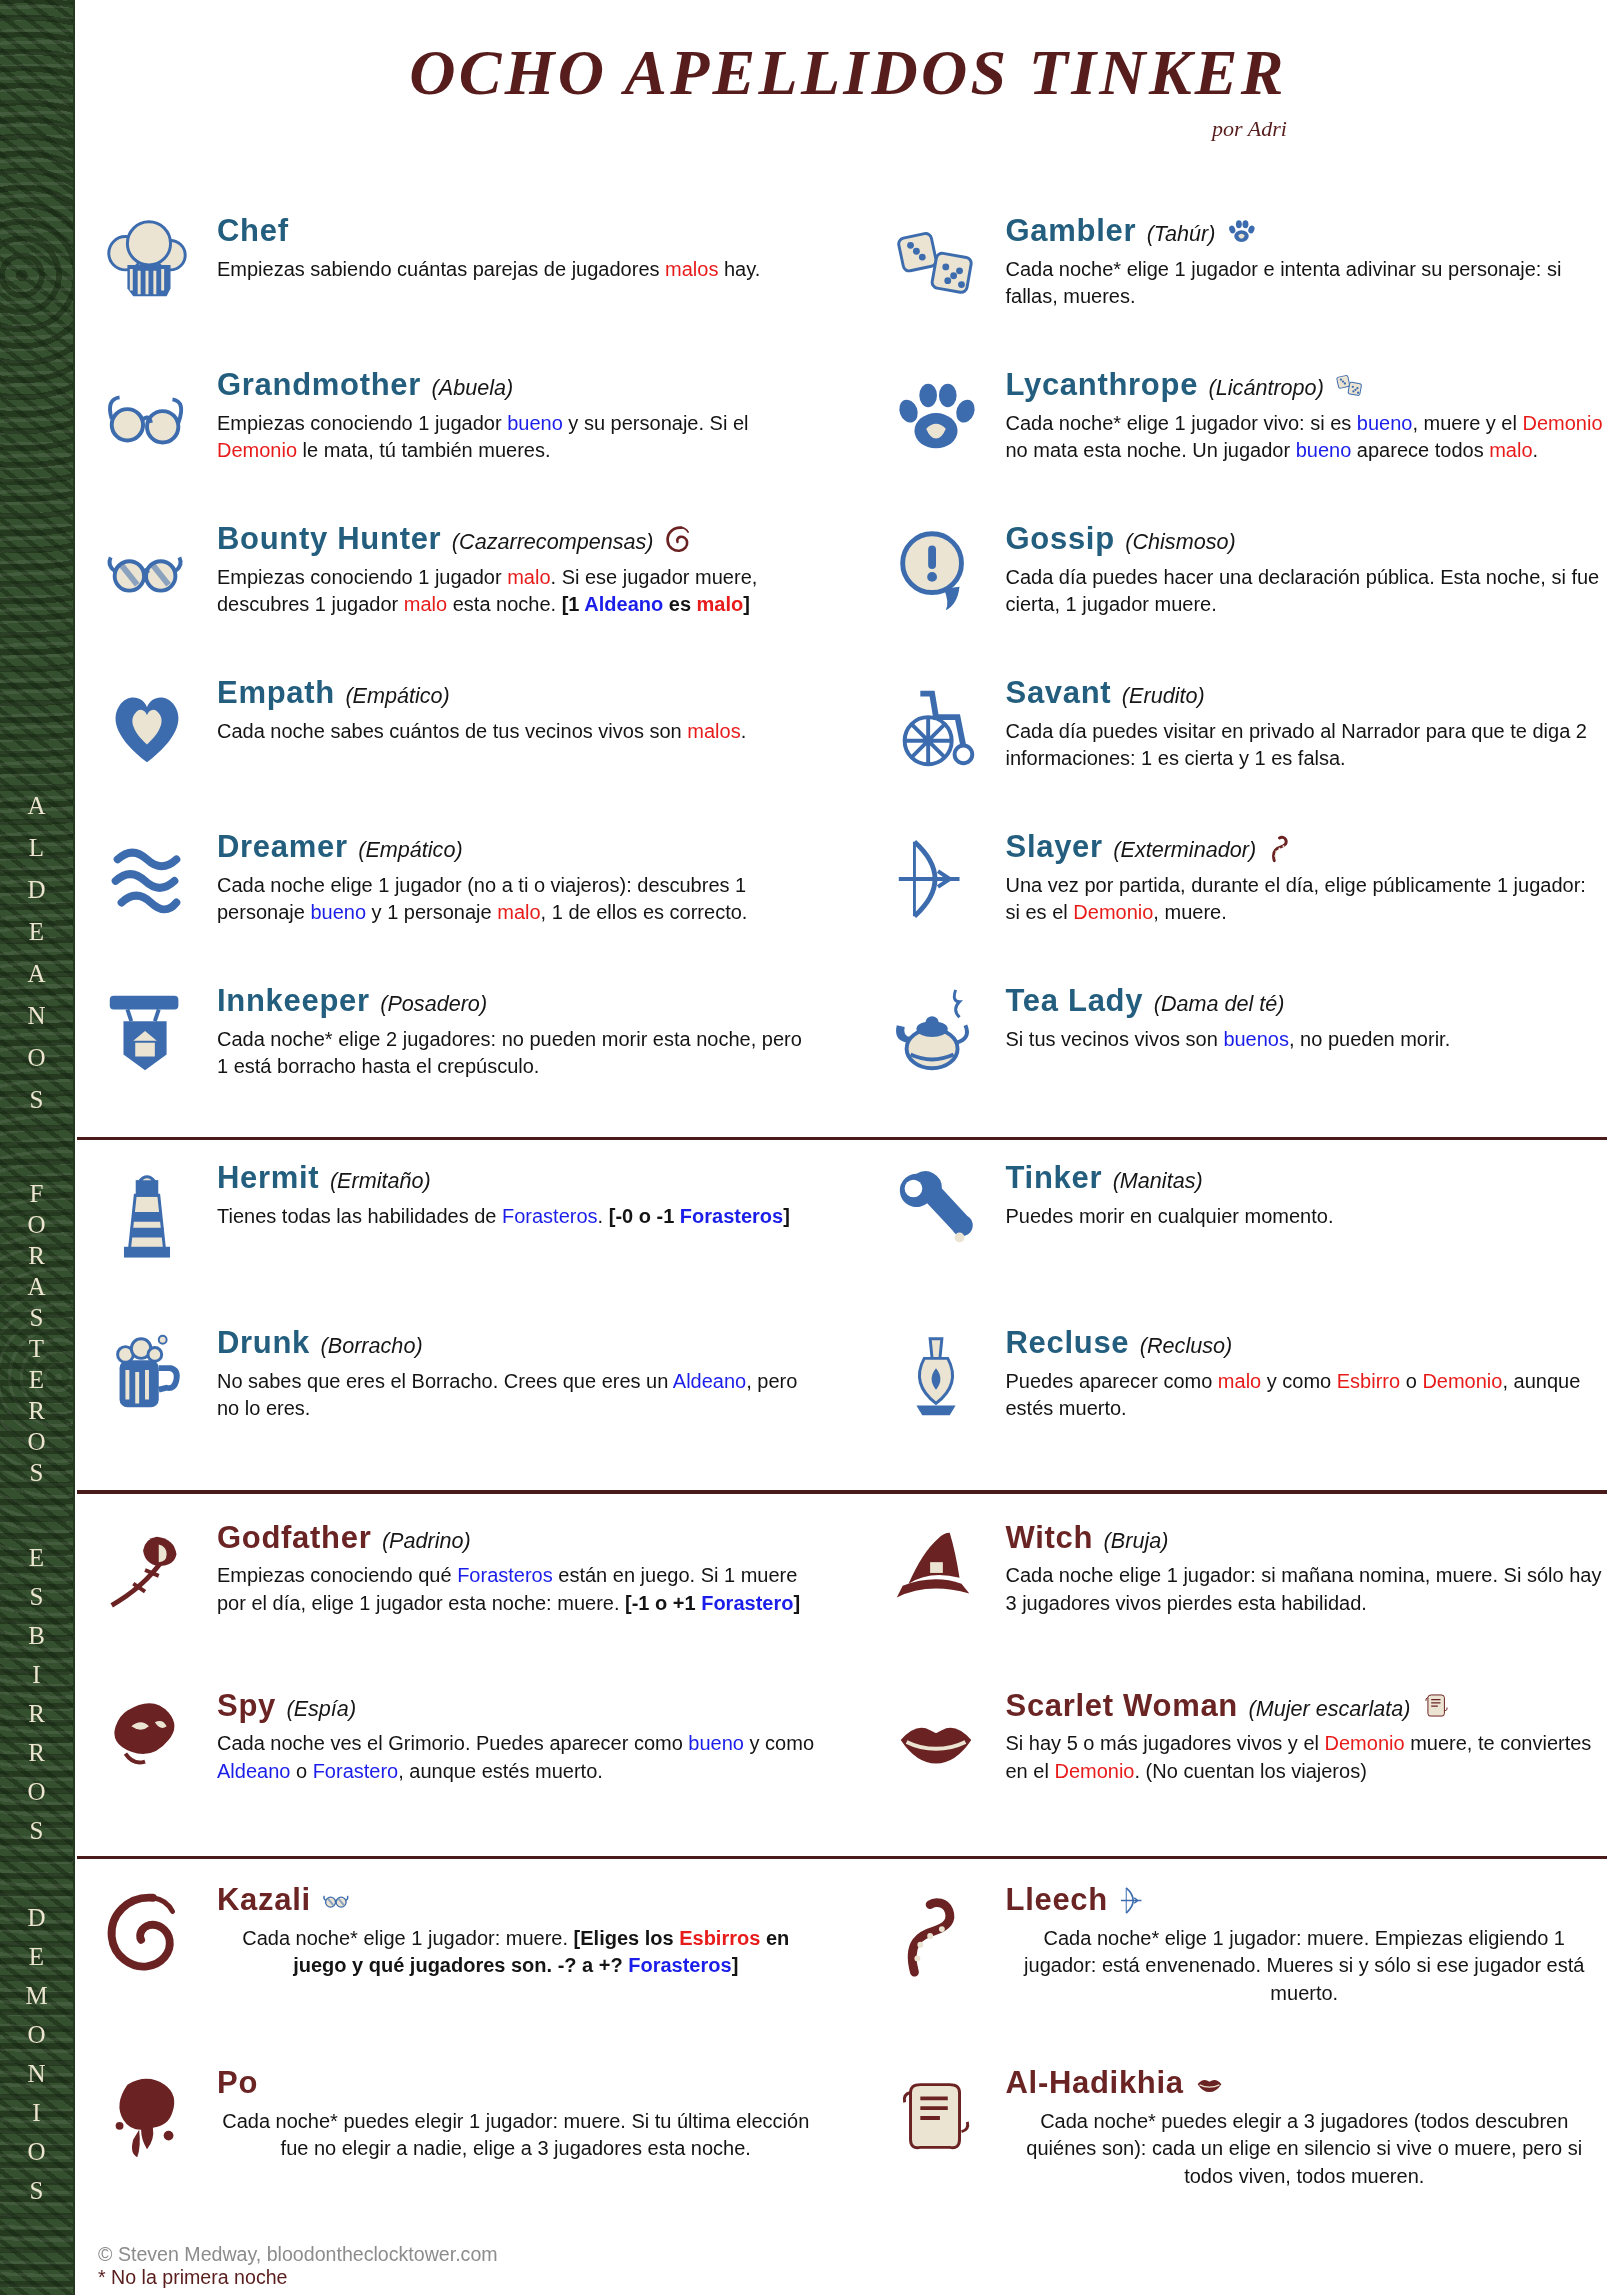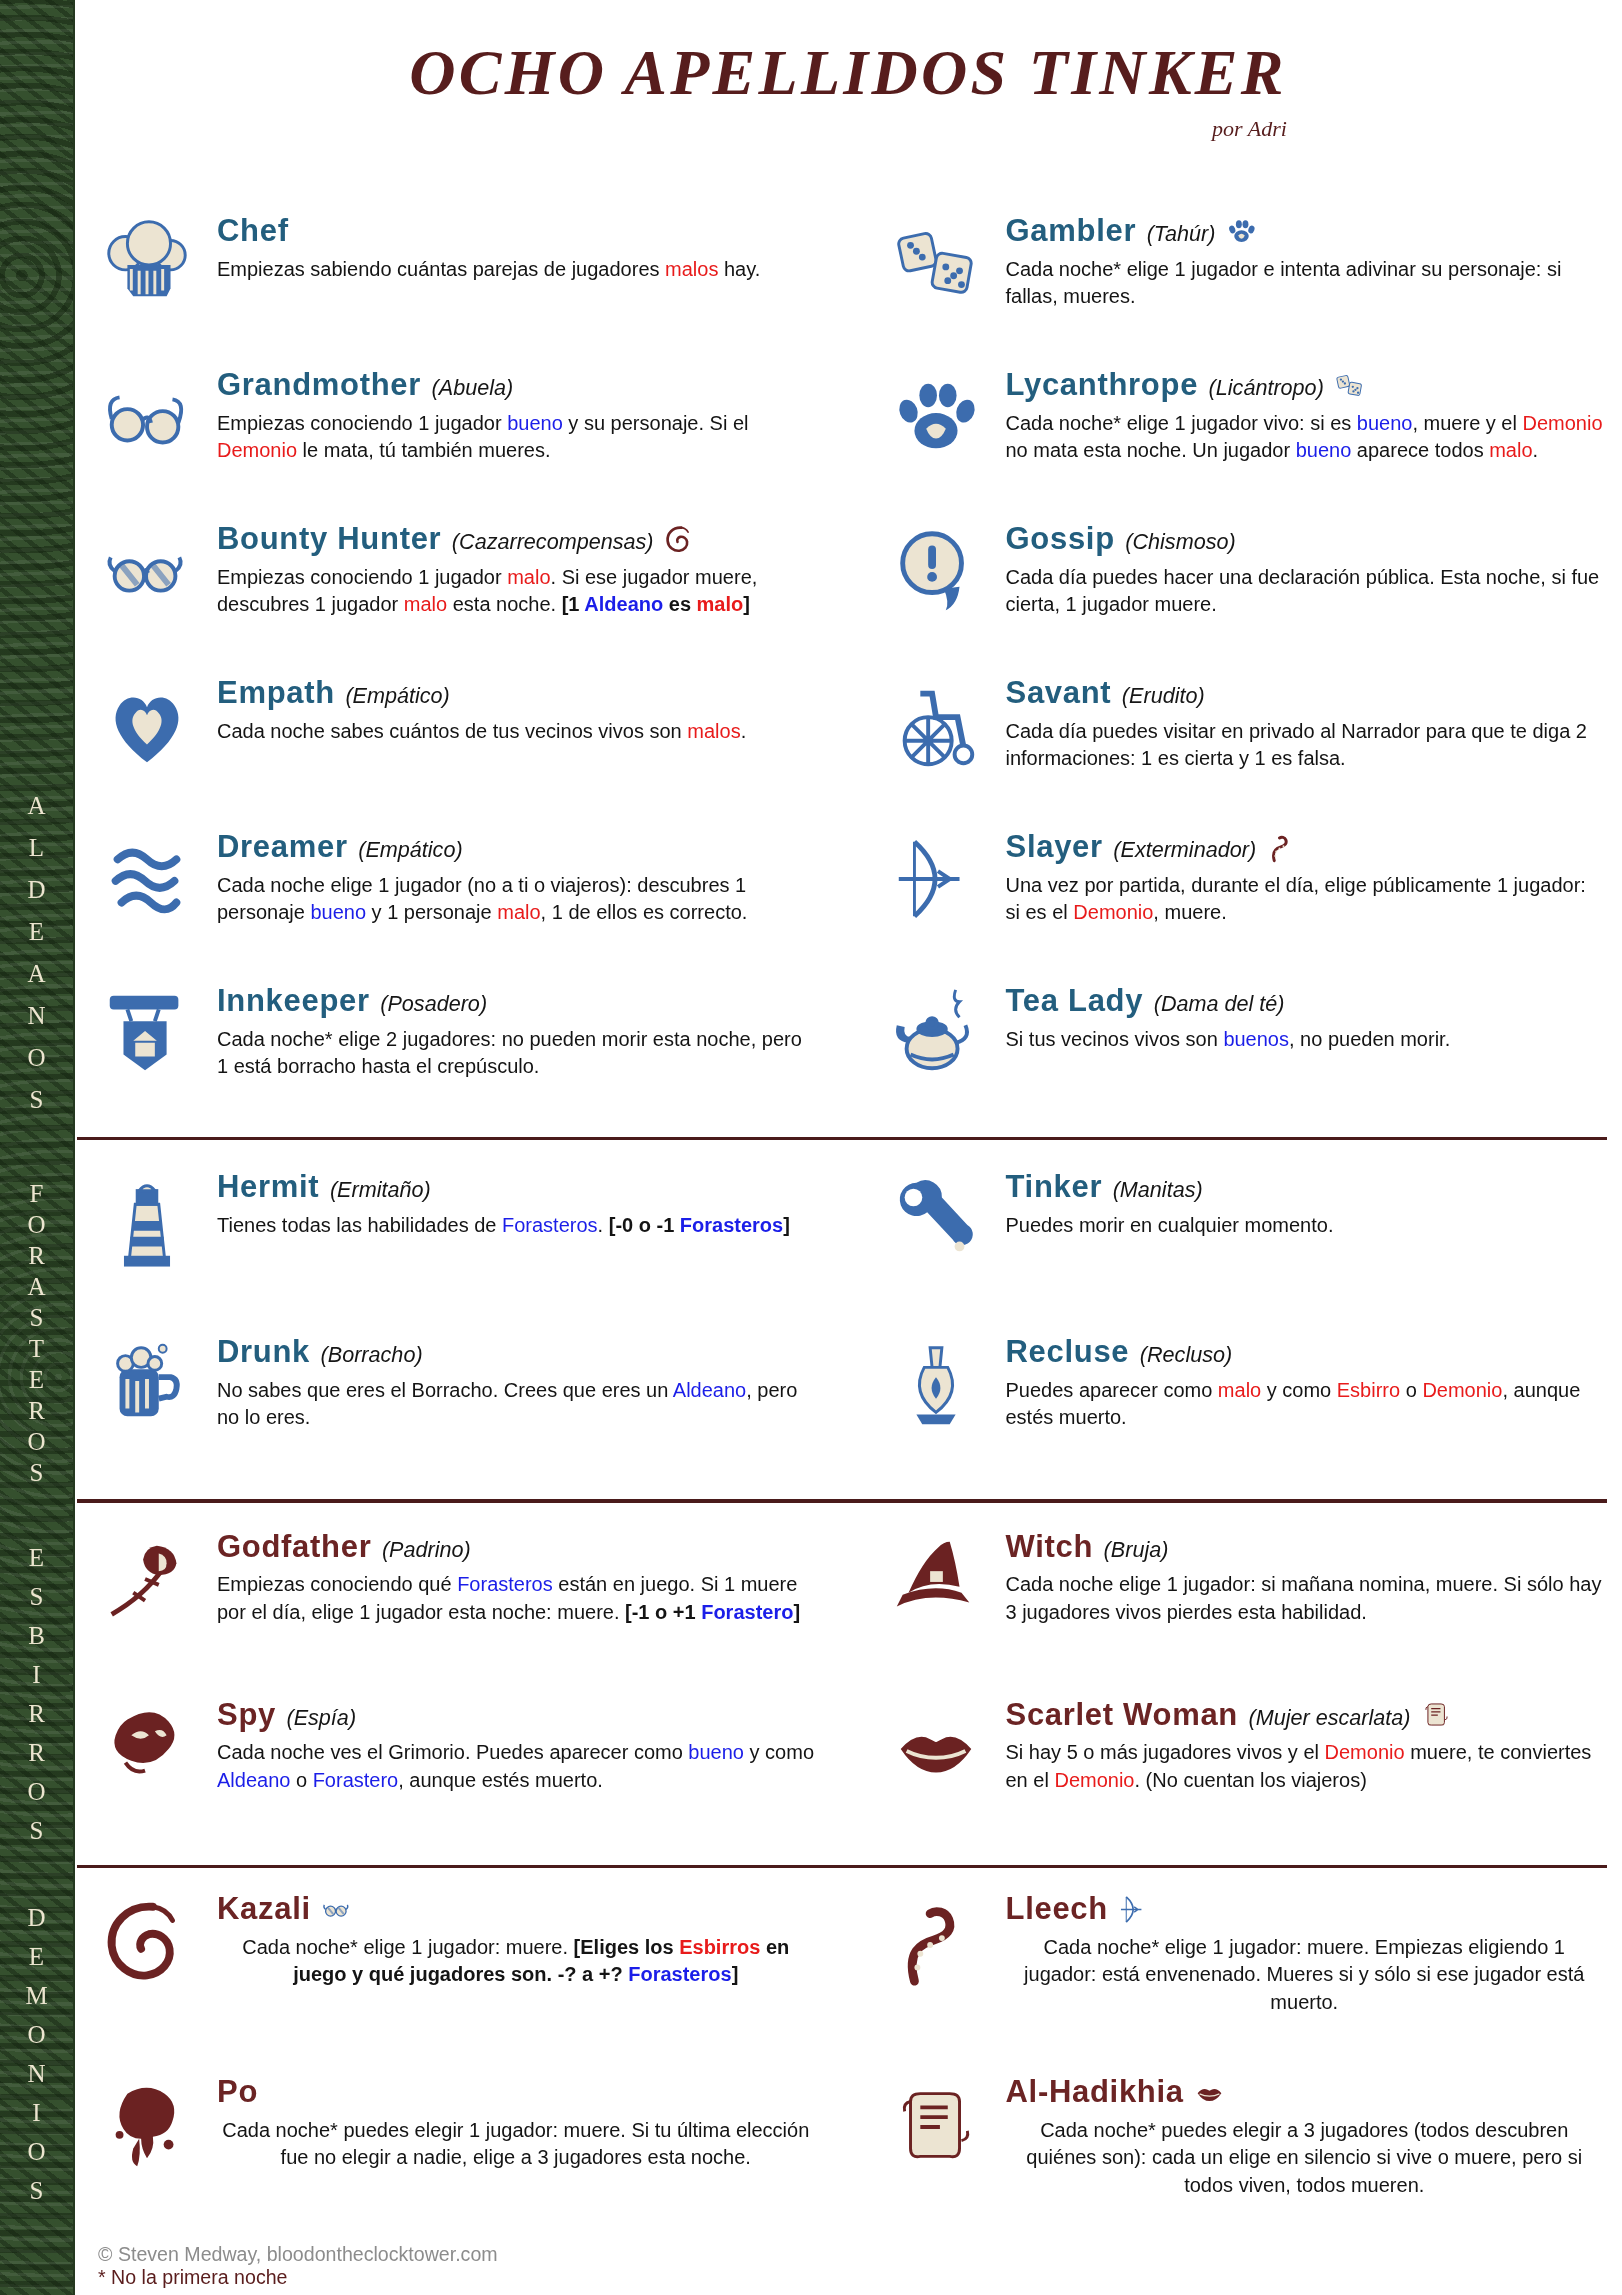--- a/index.html
+++ b/index.html
@@ -23,21 +23,21 @@
   #page-title{font-family:"Liberation Serif",serif;font-size:64px;line-height:1;
     letter-spacing:3.3px;color:#571d1d;font-variant:small-caps;font-weight:600;white-space:nowrap;}
   #page-subtitle{font-family:"Liberation Serif",serif;font-size:22px;color:#571d1d;
     text-align:right;margin-top:11px;}
 
   
   .section{position:relative;margin-left:98px;margin-right:20px;}
   .entries{display:grid;grid-template-columns:1fr 1fr;column-gap:72px;}
   #sec-aldeanos{padding-top:213px;} 
   #sec-aldeanos .entries{grid-auto-rows:154px;}
-  #sec-forasteros{padding-top:29px;}
+  #sec-forasteros{padding-top:20px;}
   #sec-forasteros .entries{grid-auto-rows:165px;}
   #sec-esbirros{padding-top:26px;}
   #sec-esbirros .entries{grid-auto-rows:168px;}
   #sec-demonios{padding-top:23.6px;}
   #sec-demonios .entries{grid-auto-rows:183px;text-align:center;}
   .divider{height:3.3px;background:#4a1b1b;margin-left:77px;margin-right:15.7px;}
 
   
   .entry{display:flex;align-items:flex-start;}
   .icon{width:98px;height:98px;flex:none;margin-right:21px;margin-top:1.3px;}

